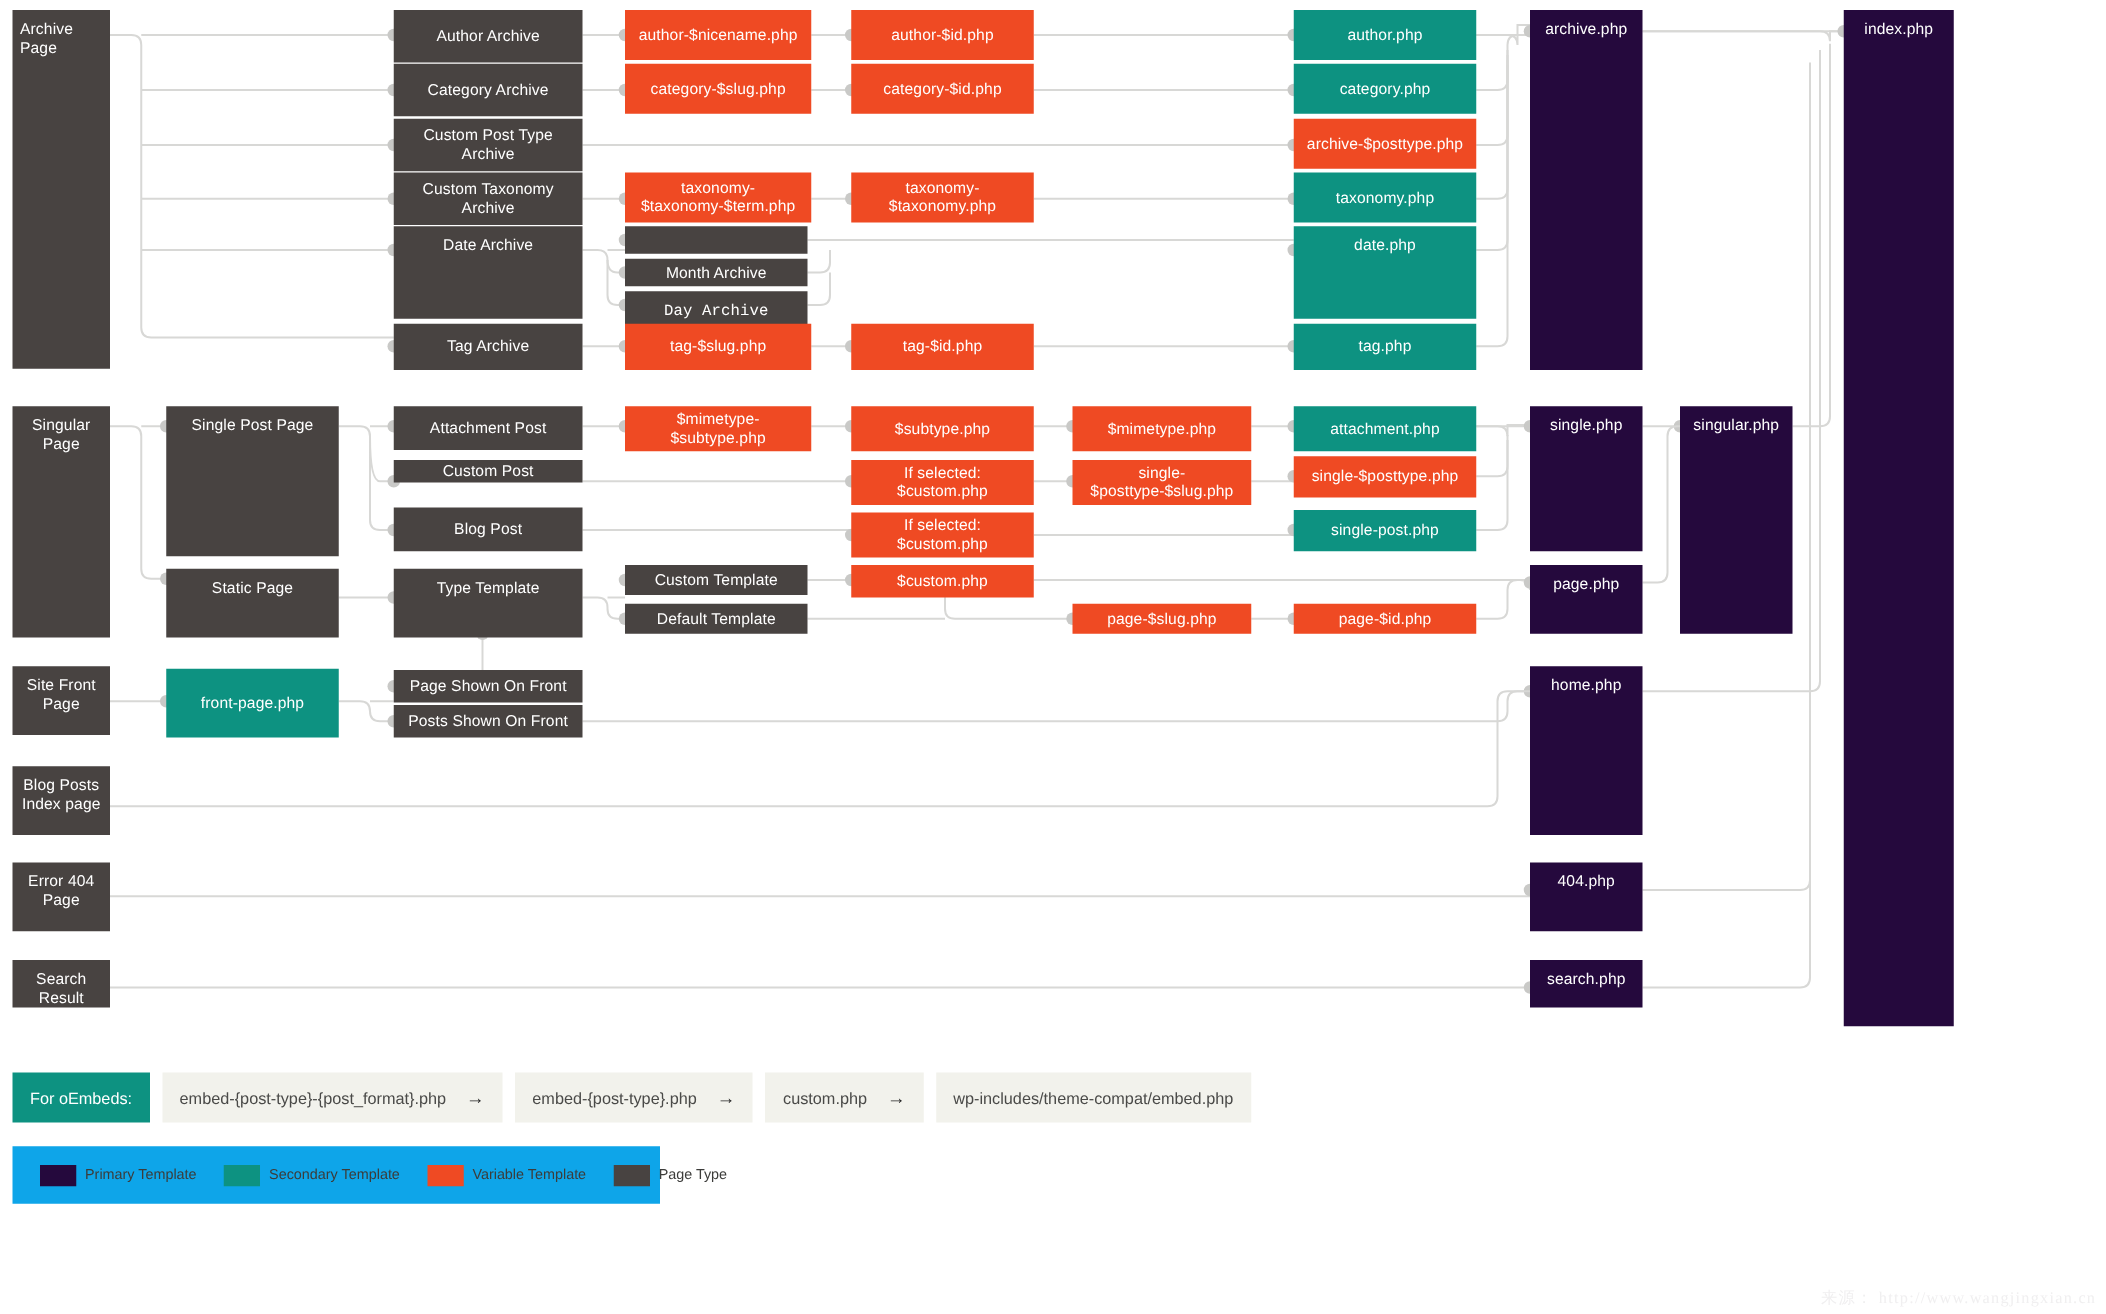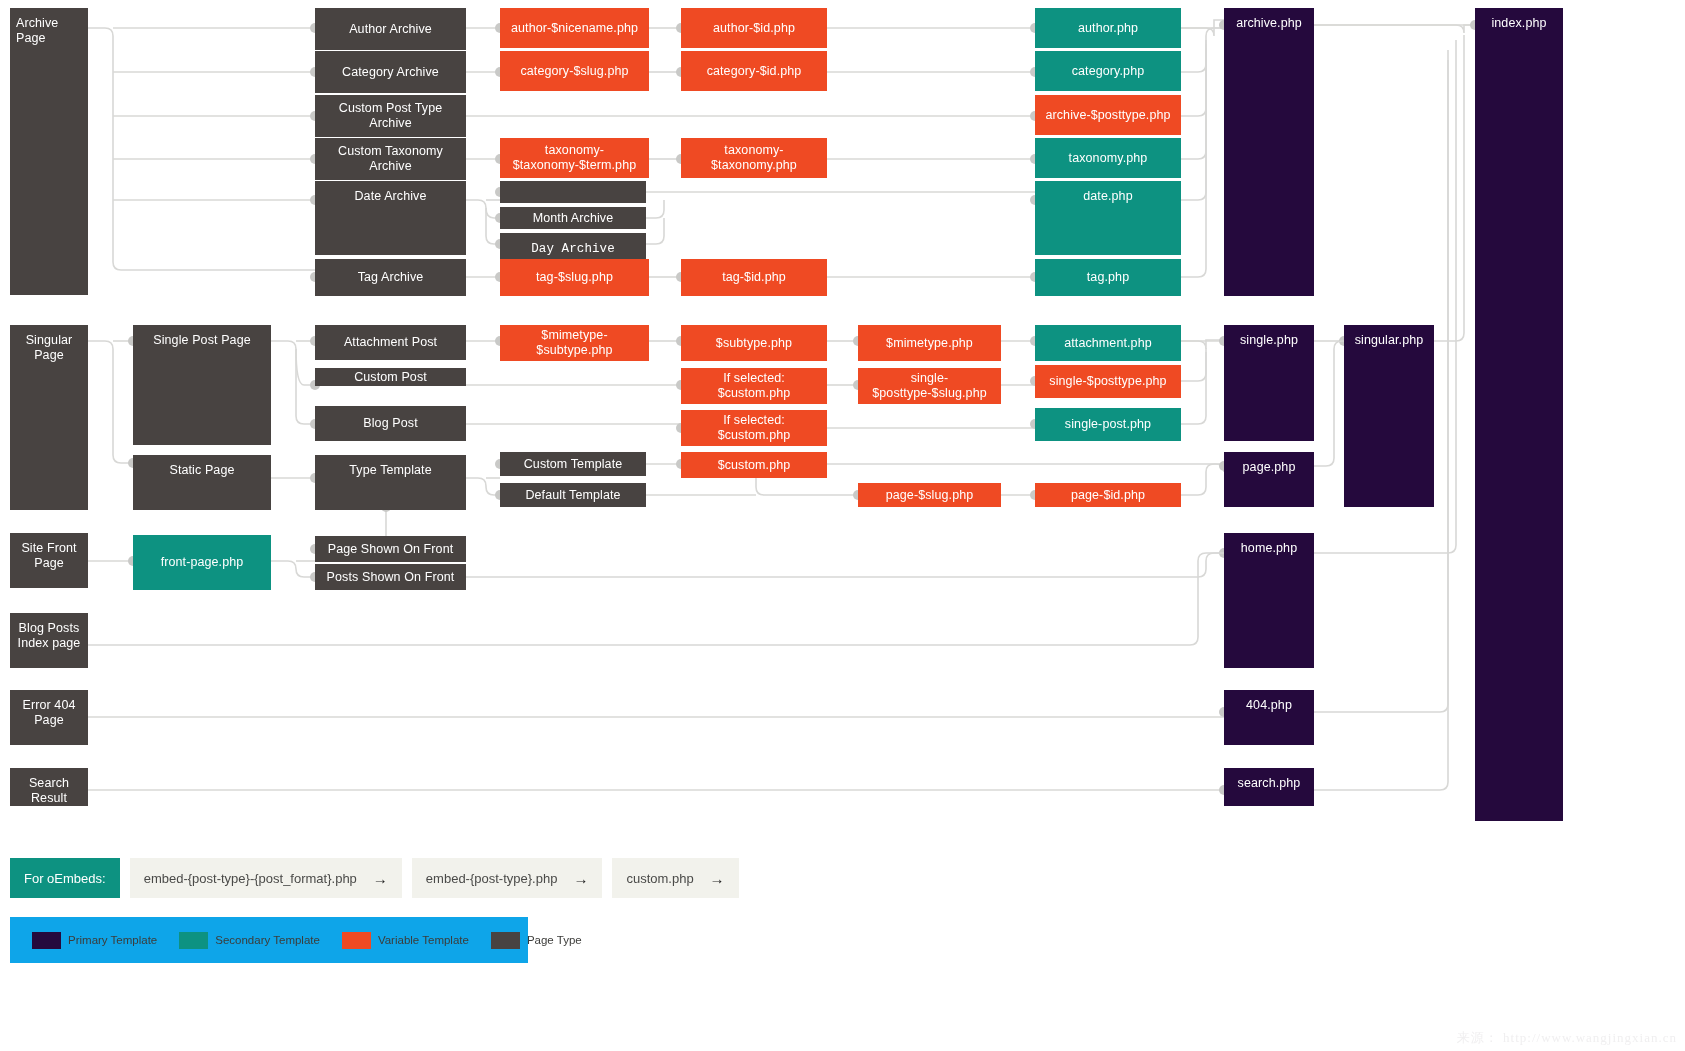--- a/index.html
+++ b/index.html
@@ -410,20 +410,23 @@
       <span class="arr">→</span>
     </div>
     <div class="seg">
       <span>embed-{post-type}.php</span>
       <span class="arr">→</span>
     </div>
     <div class="seg">
       <span>custom.php</span>
       <span class="arr">→</span>
     </div>
+    <div class="seg">
+      <span>wp-includes/theme-compat/embed.php</span>
+    </div>
   </div>
 
   <div id="legend">
     <div class="item">
       <span class="sw" style="background: rgb(37, 9, 61);"></span>
       <span class="lb">Primary Template</span>
     </div>
     <div class="item">
       <span class="sw" style="background: rgb(13, 146, 129);"></span>
       <span class="lb">Secondary Template</span>

